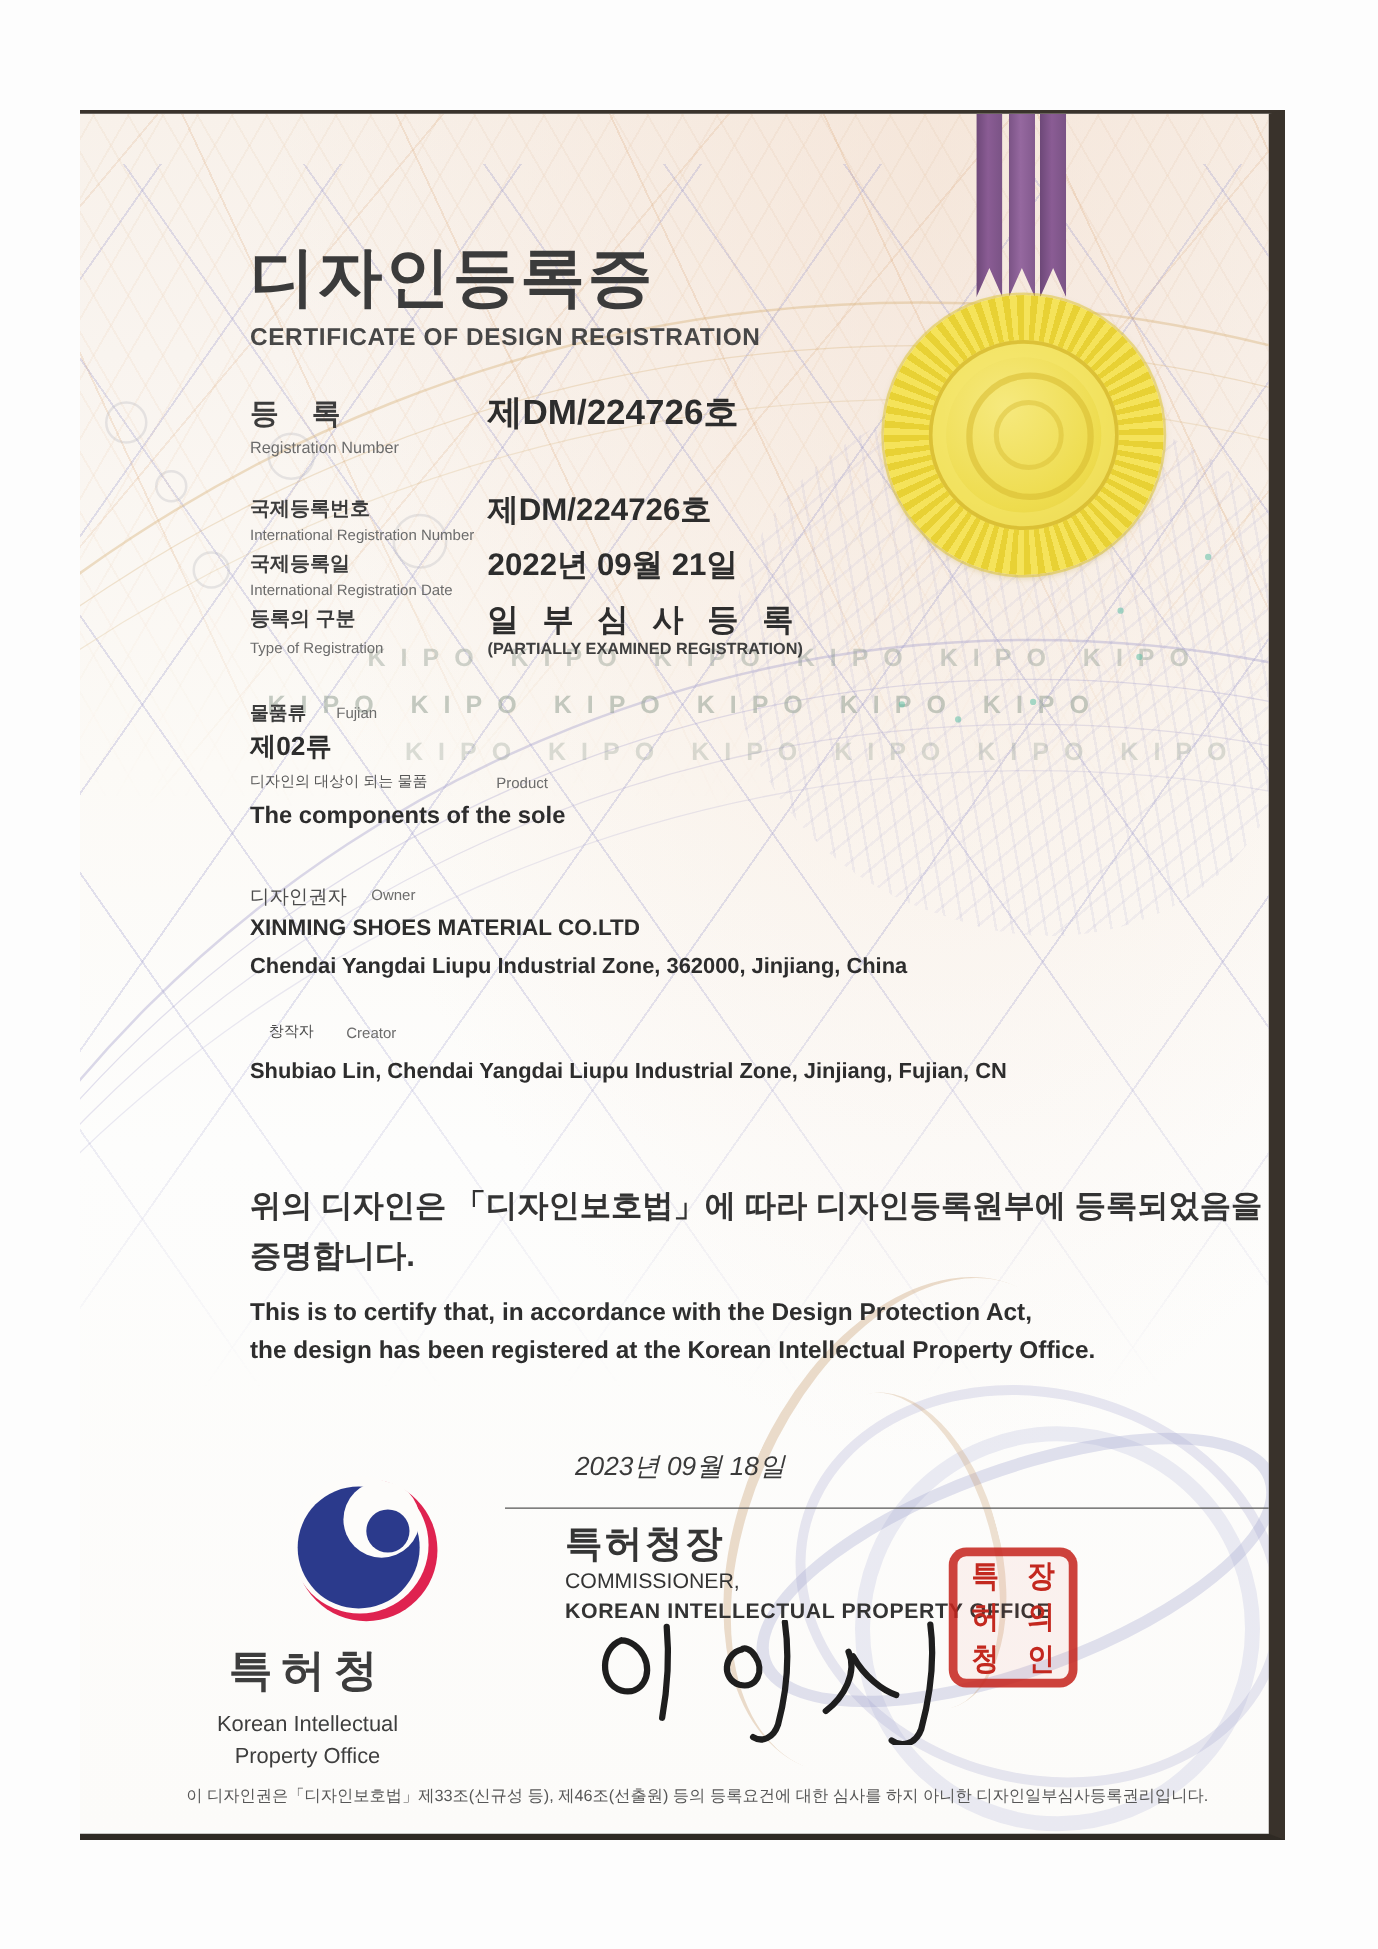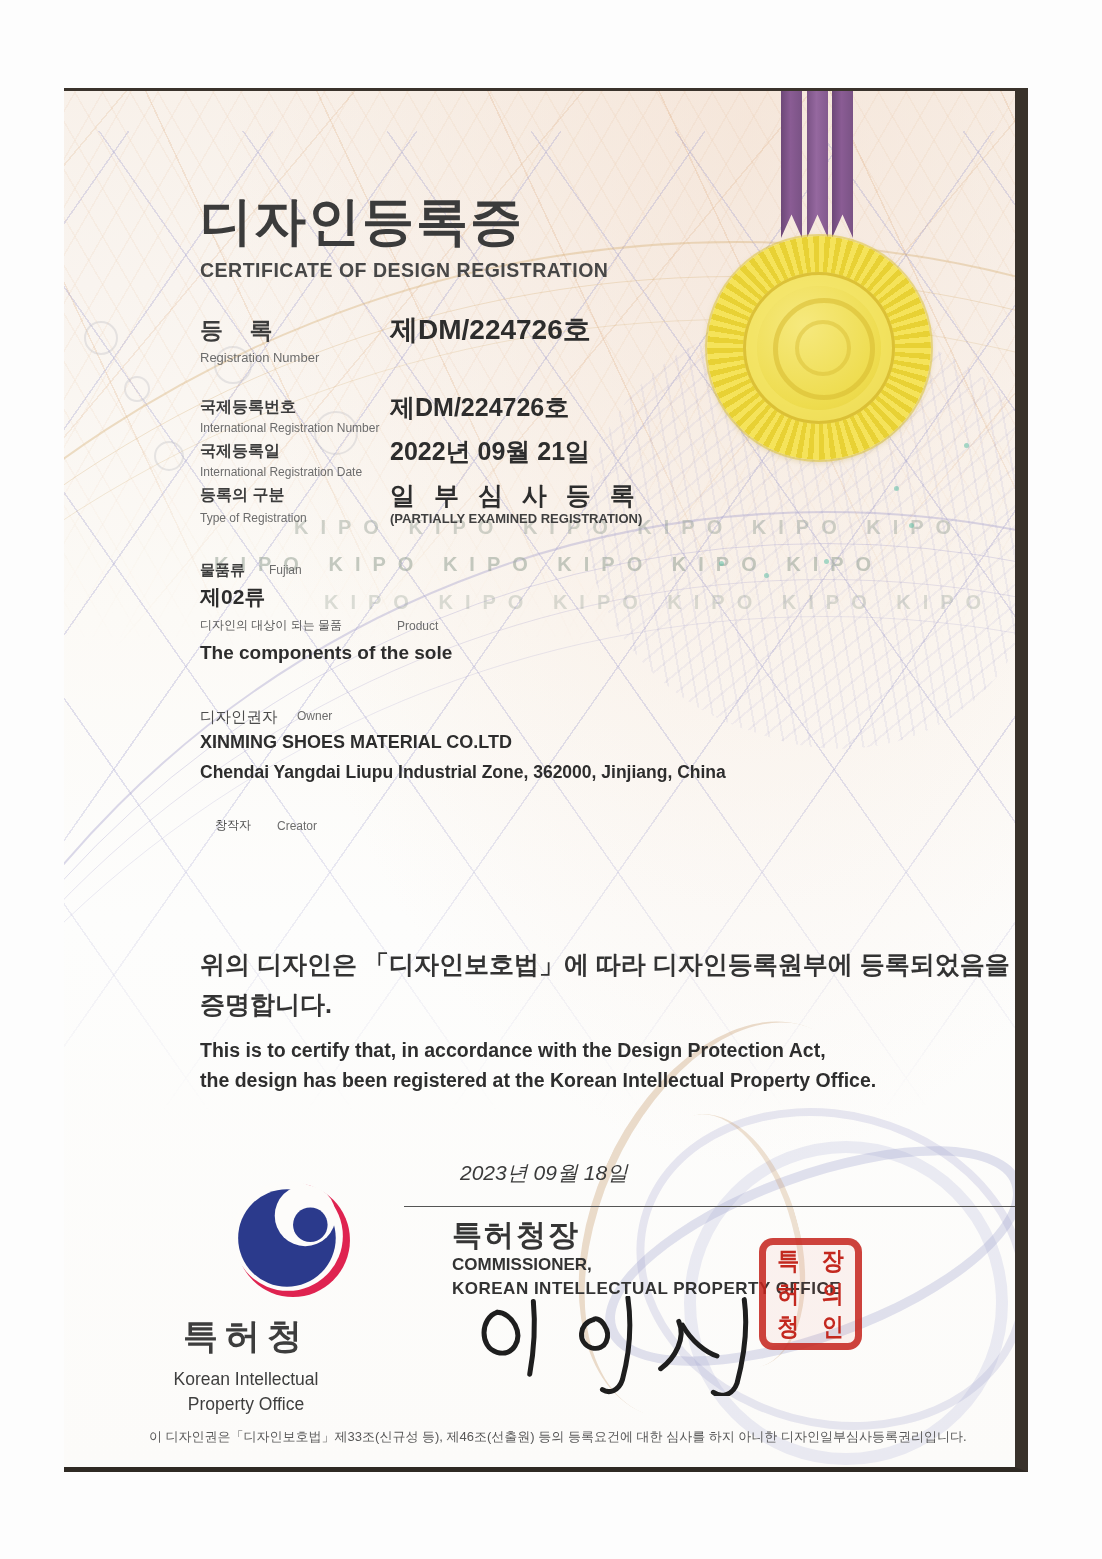--- a/index.html
+++ b/index.html
@@ -157,30 +157,31 @@
     <div class="abs lbl-en" style="left:300px;top:528px;">Product</div>
     <div class="abs val" style="left:103px;top:551px;font-size:19px;">The components of the sole</div>
 
     <div class="abs" style="left:103px;top:616px;font-size:15.5px;color:#4c4c4c;">디자인권자</div>
     <div class="abs lbl-en" style="left:200px;top:618px;">Owner</div>
     <div class="abs val" style="left:103px;top:641px;font-size:18px;">XINMING SHOES MATERIAL CO.LTD</div>
     <div class="abs val" style="left:103px;top:671px;font-size:17.5px;">Chendai Yangdai Liupu Industrial Zone, 362000, Jinjiang, China</div>
 
     <div class="abs" style="left:118px;top:726px;font-size:12px;color:#4c4c4c;">창작자</div>
     <div class="abs lbl-en" style="left:180px;top:728px;">Creator</div>
+    <div class="abs val" style="left:103px;top:755px;font-size:17.5px;">Shubiao Lin, Chendai Yangdai Liupu Industrial Zone, Jinjiang, Fujian, CN</div>
 
     <div class="abs" style="left:103px;top:857px;font-size:25px;font-weight:700;color:#333;">위의 디자인은 「디자인보호법」에 따라 디자인등록원부에 등록되었음을</div>
     <div class="abs" style="left:103px;top:897px;font-size:25px;font-weight:700;color:#333;">증명합니다.</div>
     <div class="abs" style="left:103px;top:948px;font-size:19.5px;font-weight:700;color:#2e2e2e;">This is to certify that, in accordance with the Design Protection Act,</div>
     <div class="abs" style="left:103px;top:978px;font-size:19.5px;font-weight:700;color:#2e2e2e;">the design has been registered at the Korean Intellectual Property Office.</div>
 
     <div class="abs" style="left:363px;top:1068px;font-size:21px;color:#3a3a3a;font-style:italic;">2023년 09월 18일</div>
     <div class="rule"></div>
     <div class="abs" style="left:355px;top:1124px;font-size:30px;font-weight:700;color:#353535;letter-spacing:2px;">특허청장</div>
-    <div class="abs" style="left:355px;top:1164px;font-size:17px;font-weight:700;color:#333;">COMMISSIONER,</div>
+    <div class="abs" style="left:355px;top:1164px;font-size:17px;font-weight:400;color:#333;">COMMISSIONER,</div>
     <div class="abs" style="left:355px;top:1188px;font-size:17px;font-weight:700;color:#333;letter-spacing:0.5px;">KOREAN INTELLECTUAL PROPERTY OFFICE</div>
 
     <div class="abs" style="left:375px;top:1205px;width:310px;height:100px;" aria-label="이 인 실">
       <svg width="310" height="100" viewBox="0 0 330 110">
         <g fill="none" stroke="#1e1e1e" stroke-width="5.5" stroke-linecap="round">
           <path d="M22,18 C4,24 2,56 22,62 C40,67 50,48 42,32 C38,24 30,18 22,18"></path>
           <path d="M62,6 C64,28 63,58 58,86"></path>
           <path d="M128,26 C112,30 110,52 126,57 C142,61 148,44 140,32 C136,25 130,24 128,26"></path>
           <path d="M166,2 C170,30 168,62 160,92 C156,104 146,108 138,103"></path>
           <path d="M222,28 C230,46 218,68 202,80"></path>

